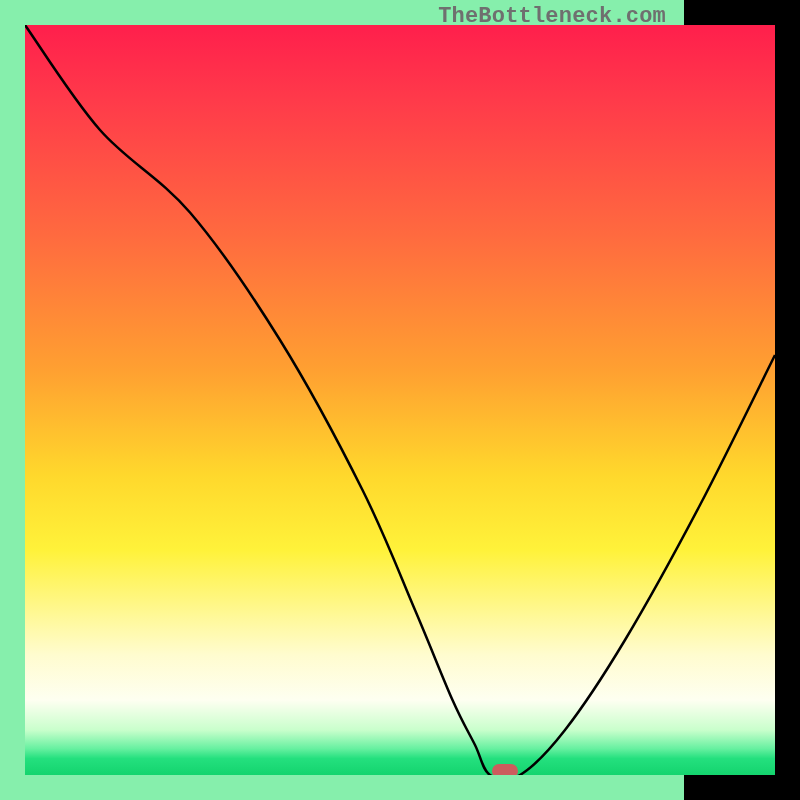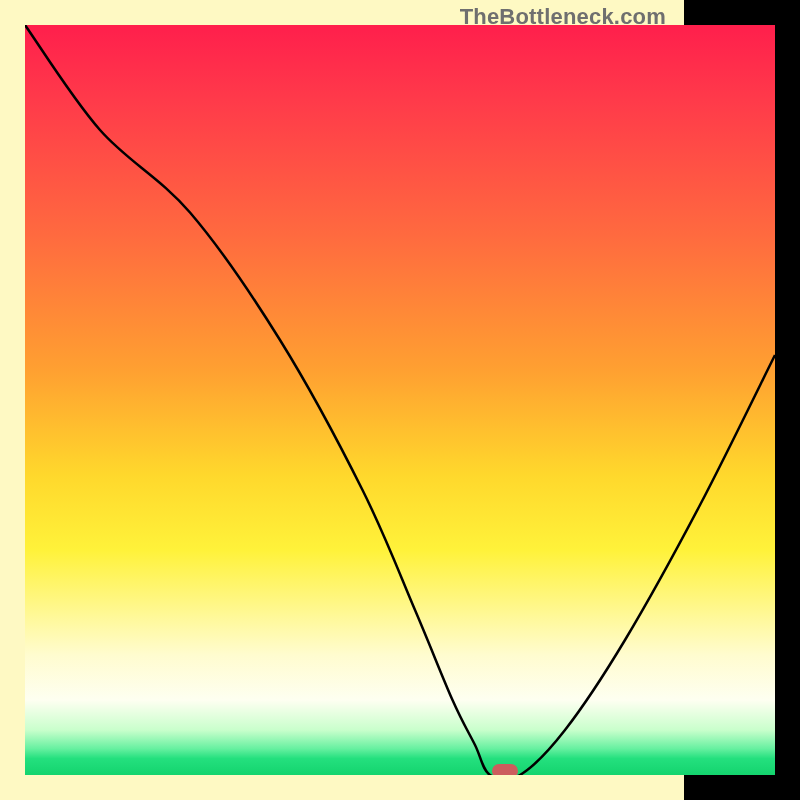--- a/index.html
+++ b/index.html
@@ -8,21 +8,22 @@
     width: 800px;
     height: 800px;
     background: #000;
     font-family: Arial, Helvetica, sans-serif;
     overflow: hidden;
   }
   .frame {
     position: relative;
     width: 684px;
     height: 800px;
-    background: #fef9c3;
+    background: #86efac;
+    font-family: Liberation Mono, monospace;
   }
   .watermark {
     position: absolute;
     top: 4px;
     right: 18px;
     color: #6f6f6f;
     font-size: 22px;
     font-weight: 600;
     letter-spacing: 0.2px;
     z-index: 5;

